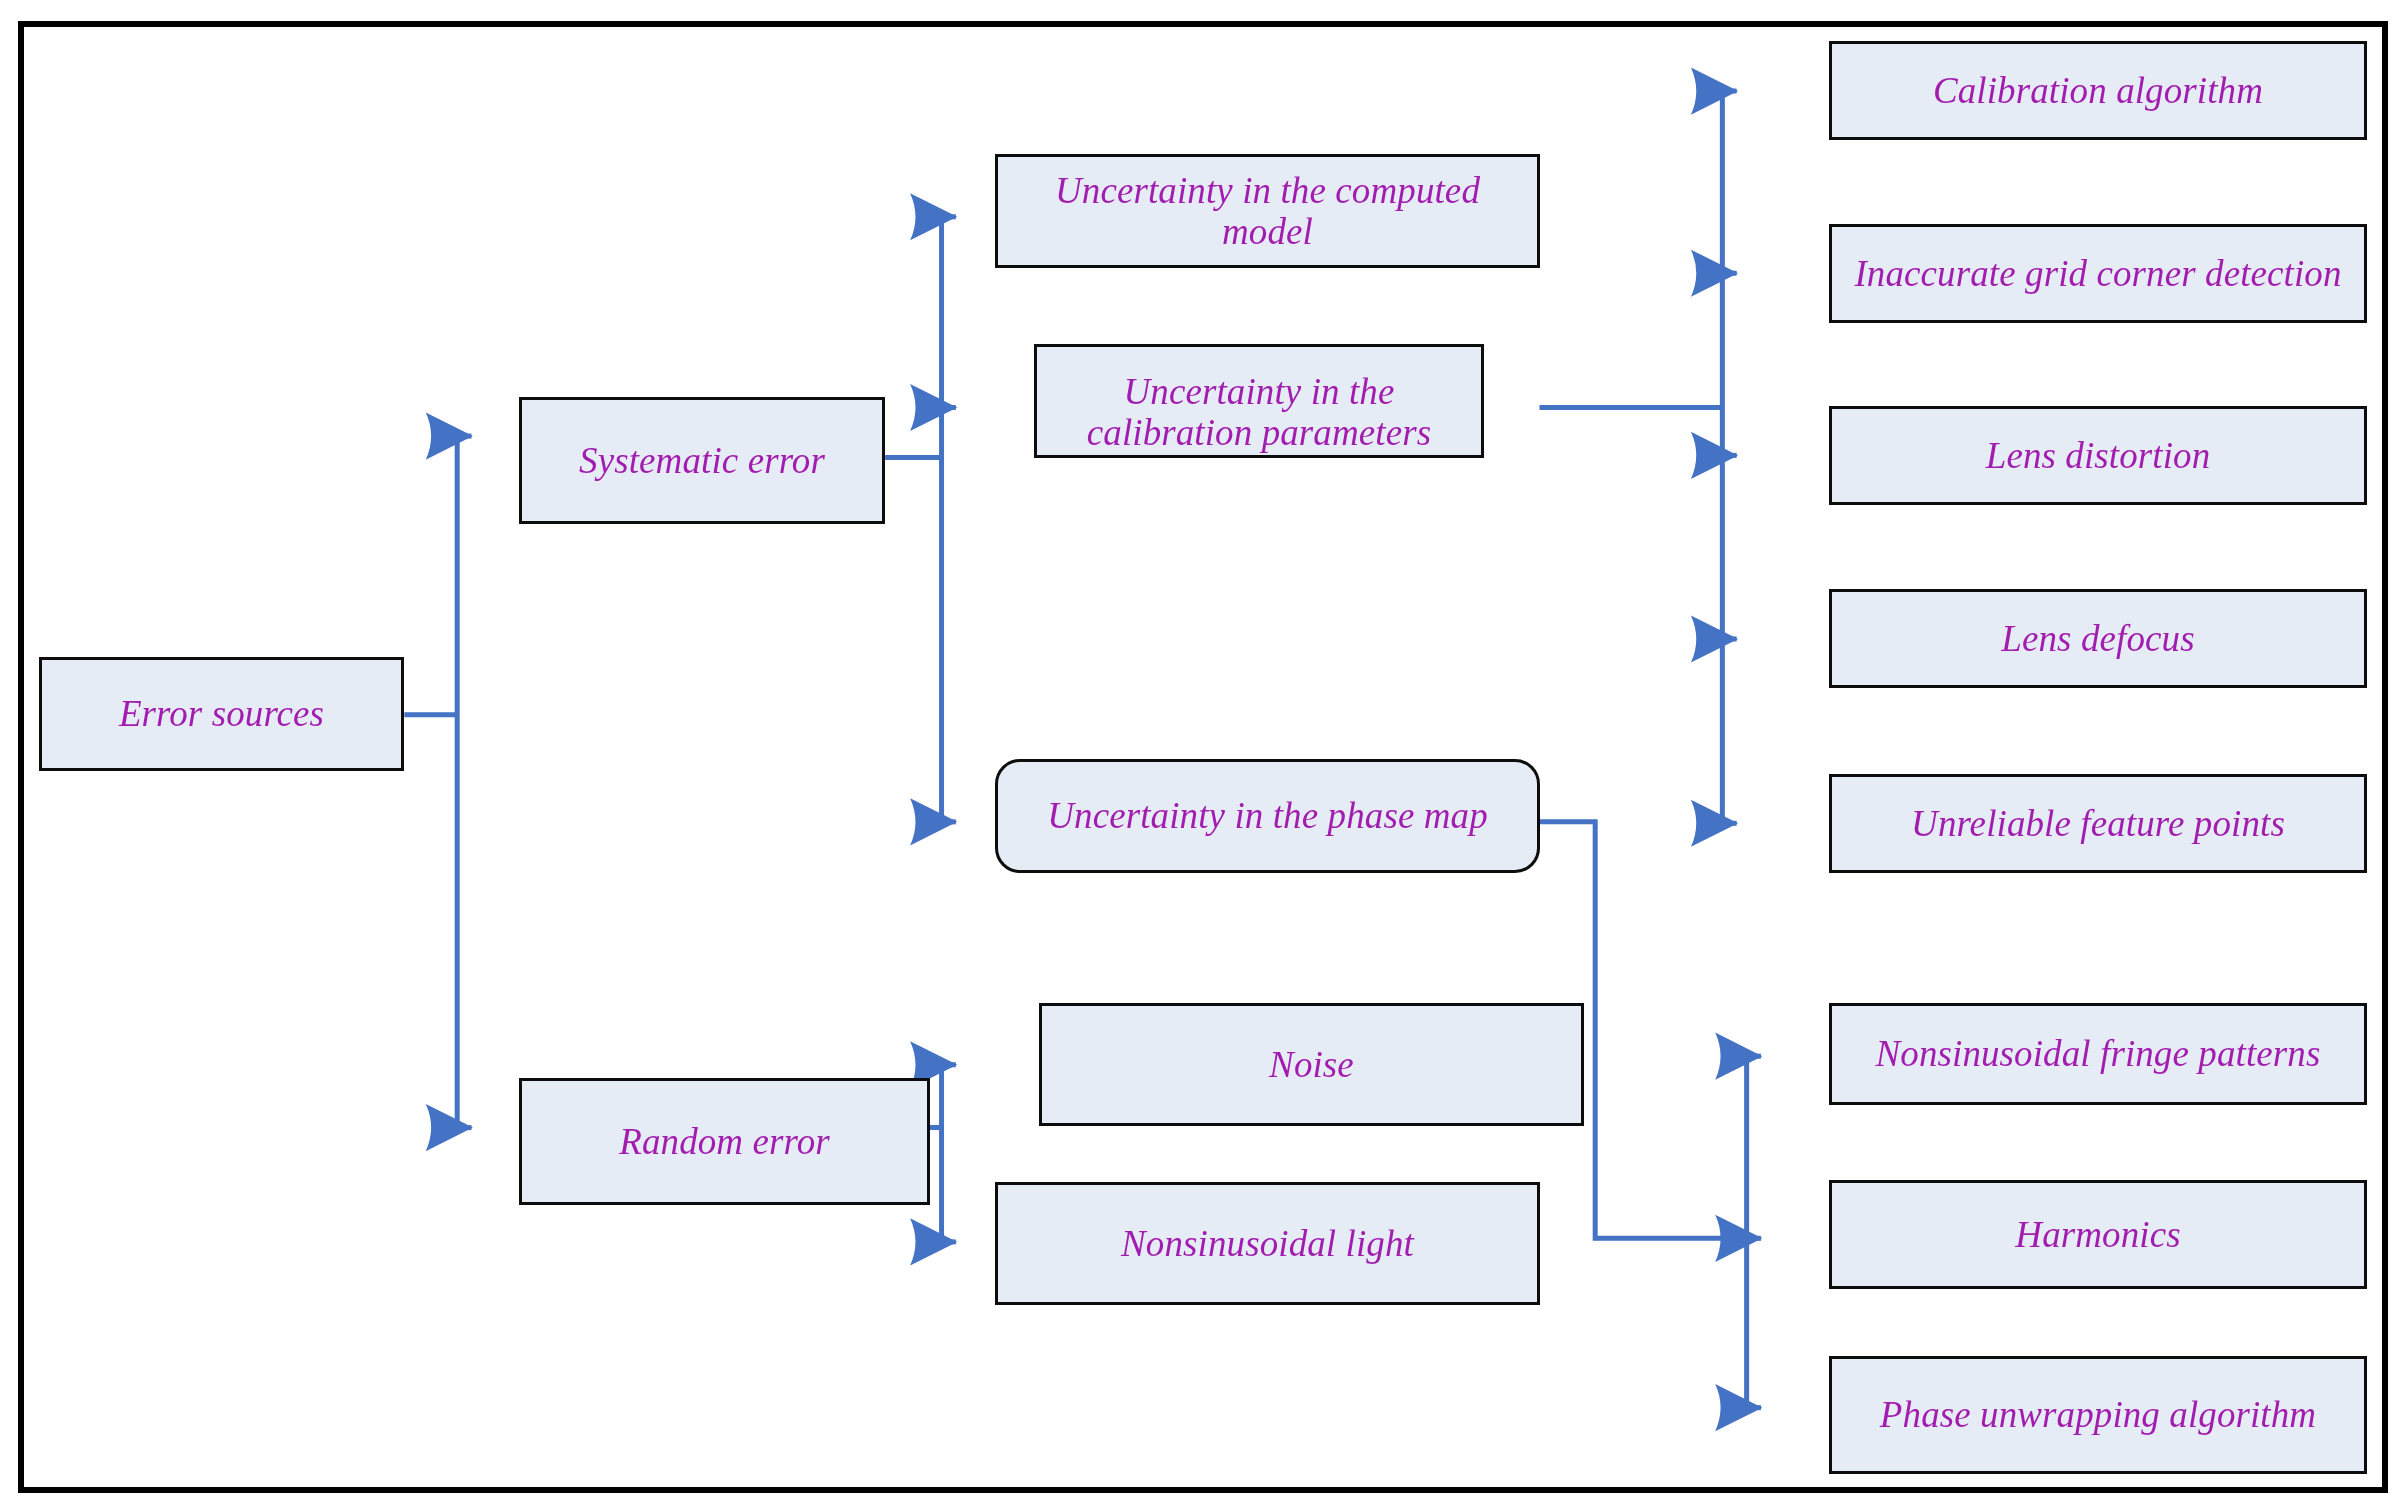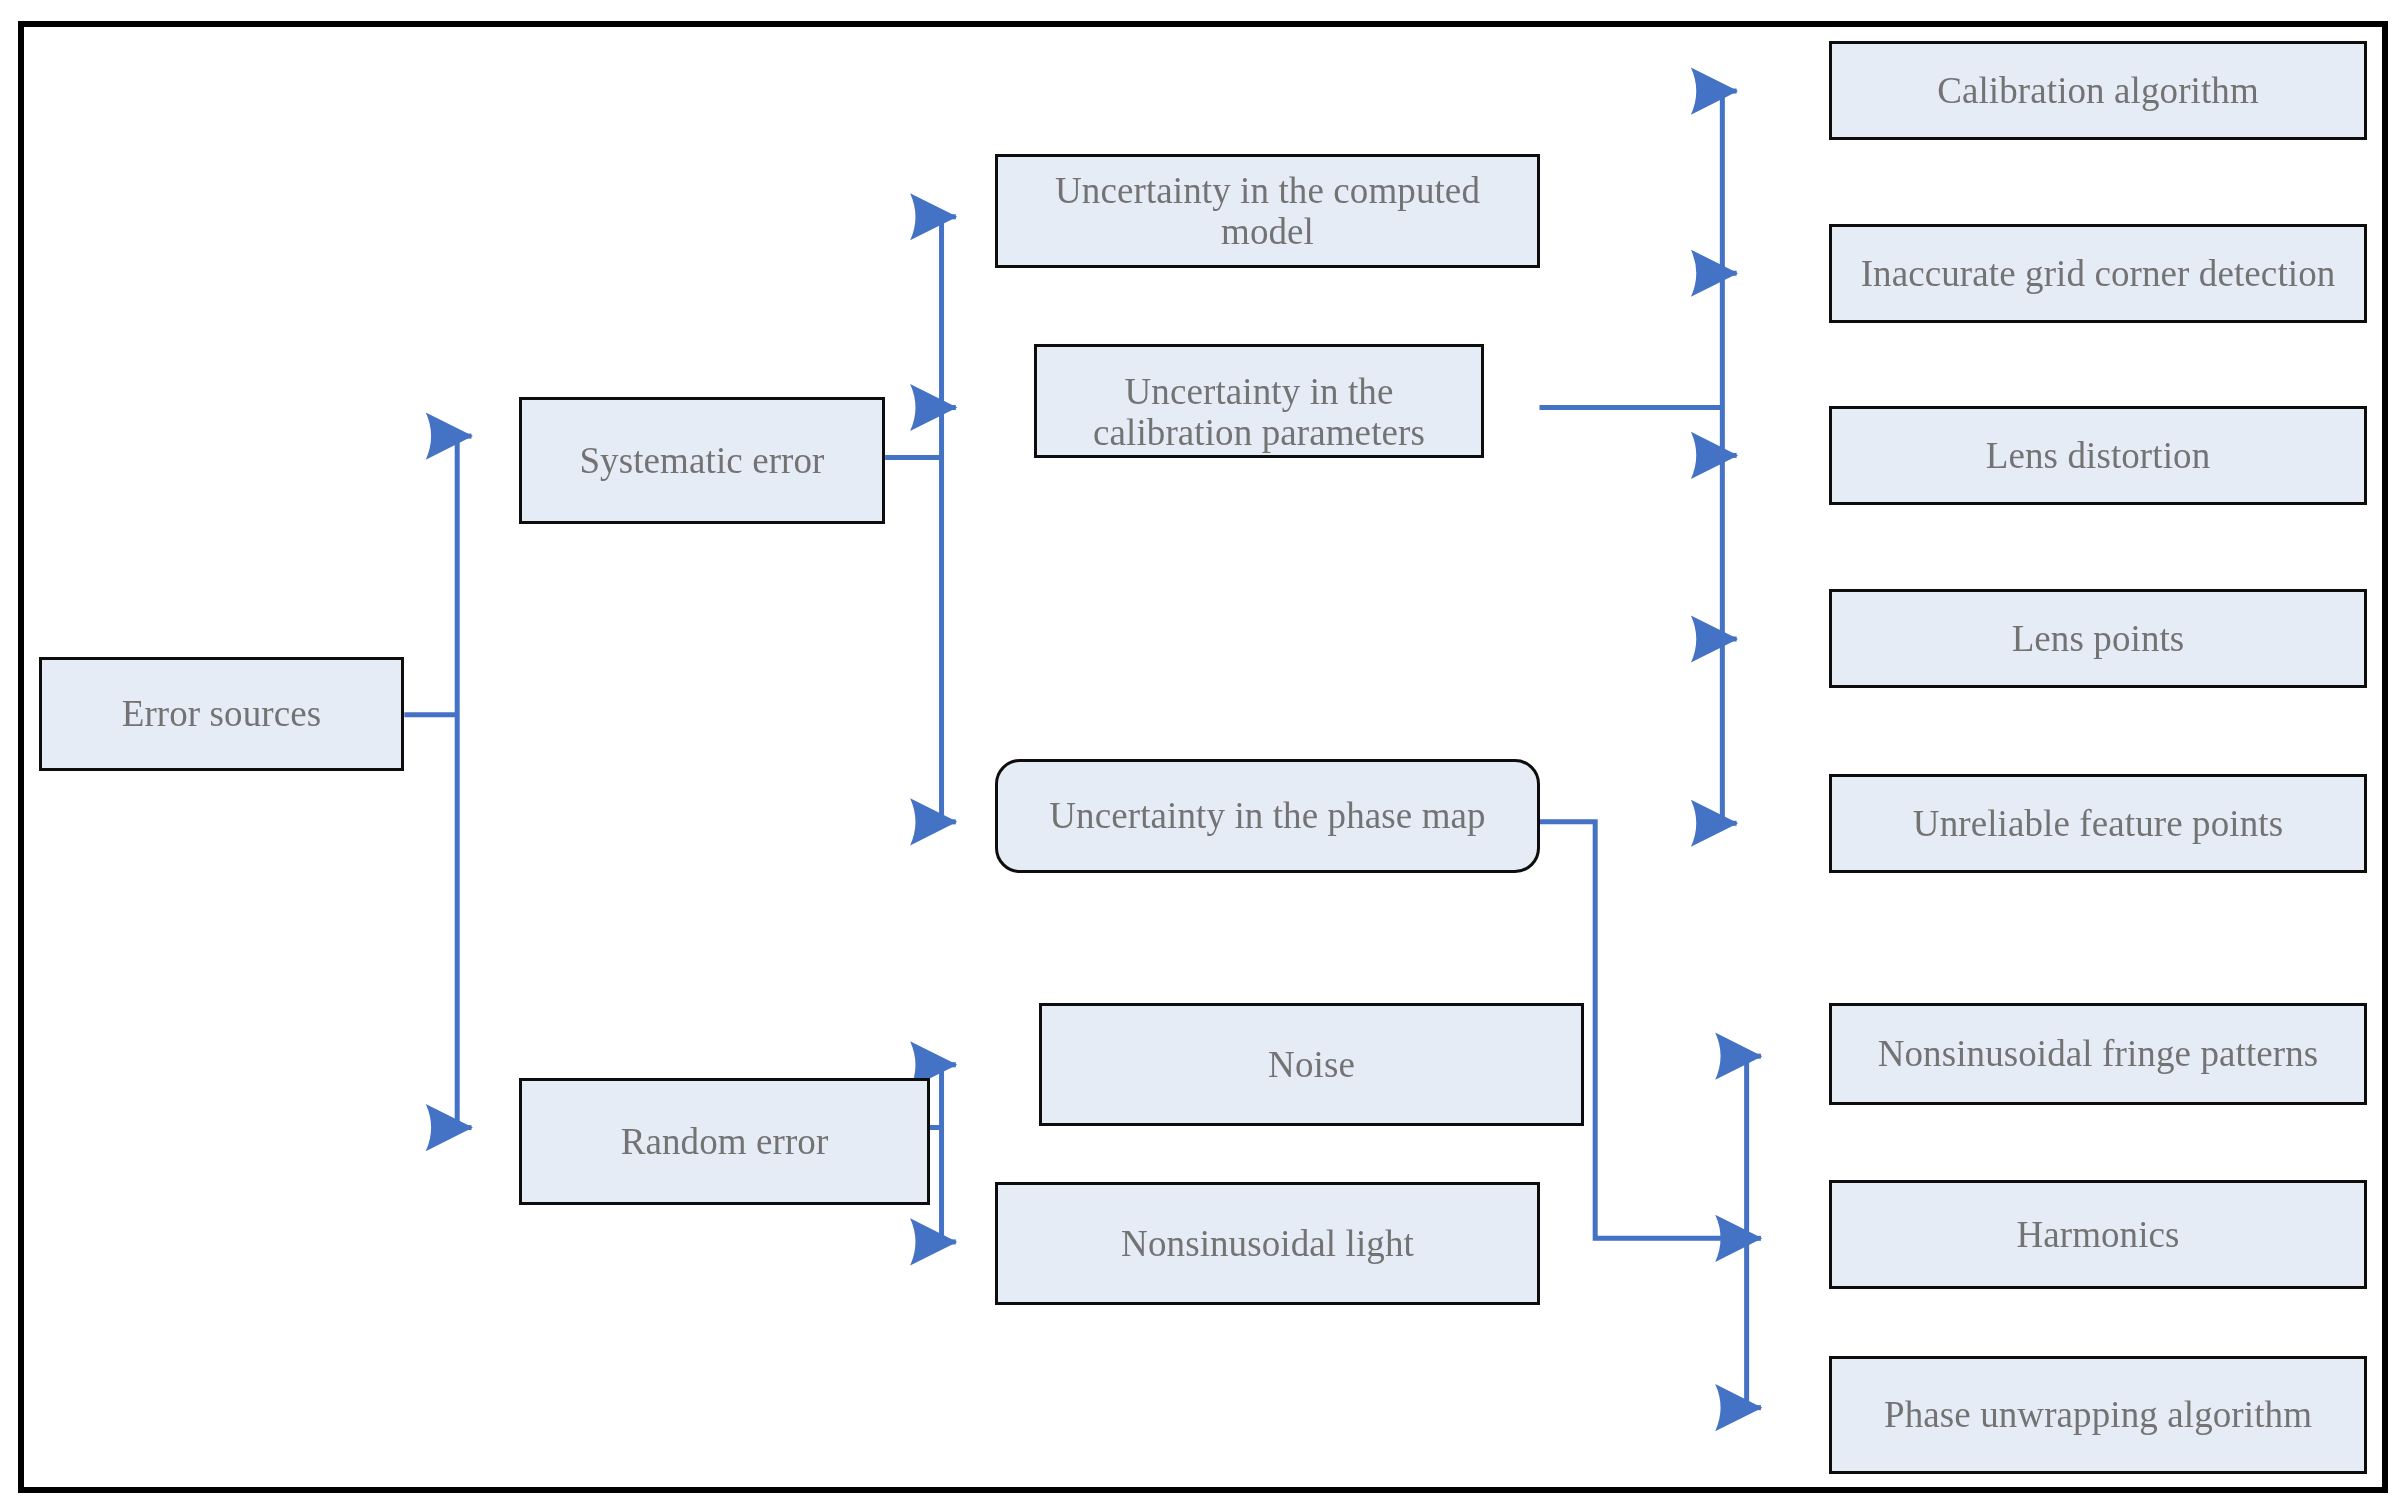--- a/index.html
+++ b/index.html
@@ -35,25 +35,26 @@
   }
   .node {
     position: absolute;
     box-sizing: border-box;
     background: #e6ecf6;
     border: 3.6px solid #0d0d0d;
     display: flex;
     align-items: center;
     justify-content: center;
     text-align: center;
-    color: #737373;
+    color: #a21caf;
     line-height: 1.12;
     padding: 1.4px 10px;
     font-size: 37px;
     letter-spacing: 0.1px;
+    font-style: italic;
   }
   .node .lbl {
     display: block;
     width: 100%;
   }
 </style>
 </head>
 <body>
 
 <div id="stage">
@@ -144,21 +145,21 @@
 
   <div class="node" style="left:1829px; top:224px; width:538px; height:99px;">
     <span class="lbl">Inaccurate grid corner detection</span>
   </div>
 
   <div class="node" style="left:1829px; top:406px; width:538px; height:99px;">
     <span class="lbl">Lens distortion</span>
   </div>
 
   <div class="node" style="left:1829px; top:589px; width:538px; height:99px;">
-    <span class="lbl">Lens points</span>
+    <span class="lbl">Lens defocus</span>
   </div>
 
   <div class="node" style="left:1829px; top:774px; width:538px; height:99px;">
     <span class="lbl">Unreliable feature points</span>
   </div>
 
   <div class="node" style="left:1829px; top:1003px; width:538px; height:102px;">
     <span class="lbl">Nonsinusoidal fringe patterns</span>
   </div>
 

